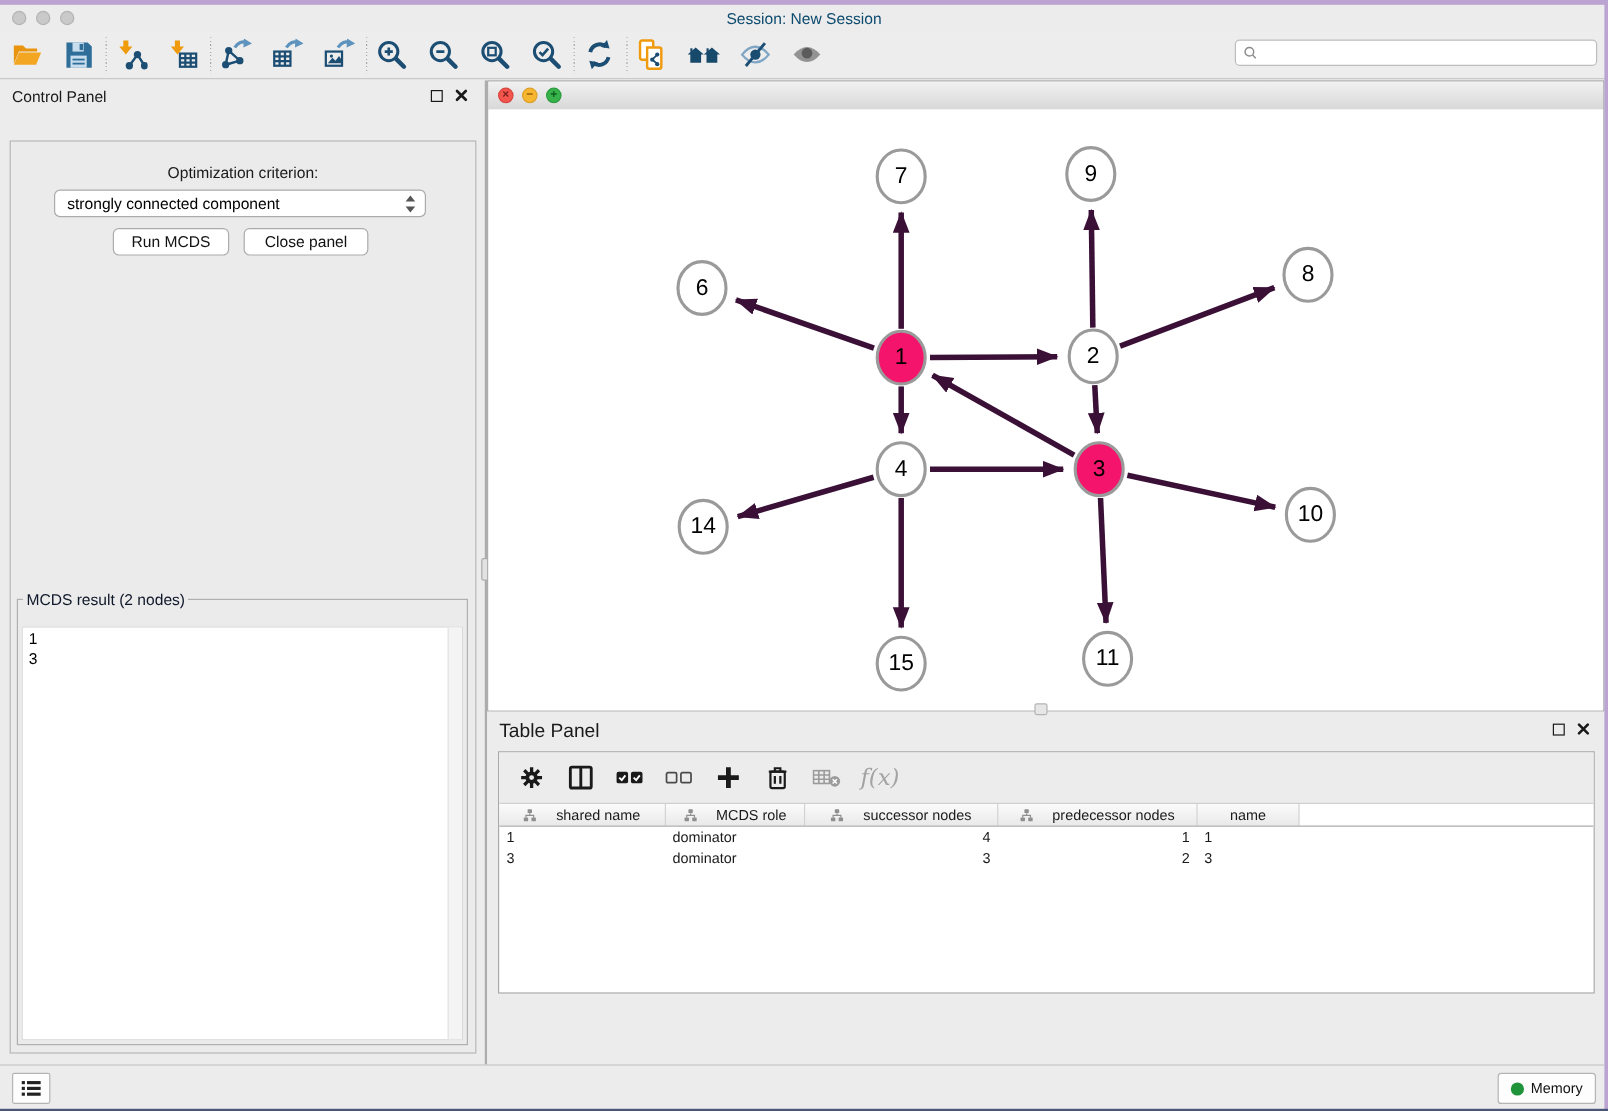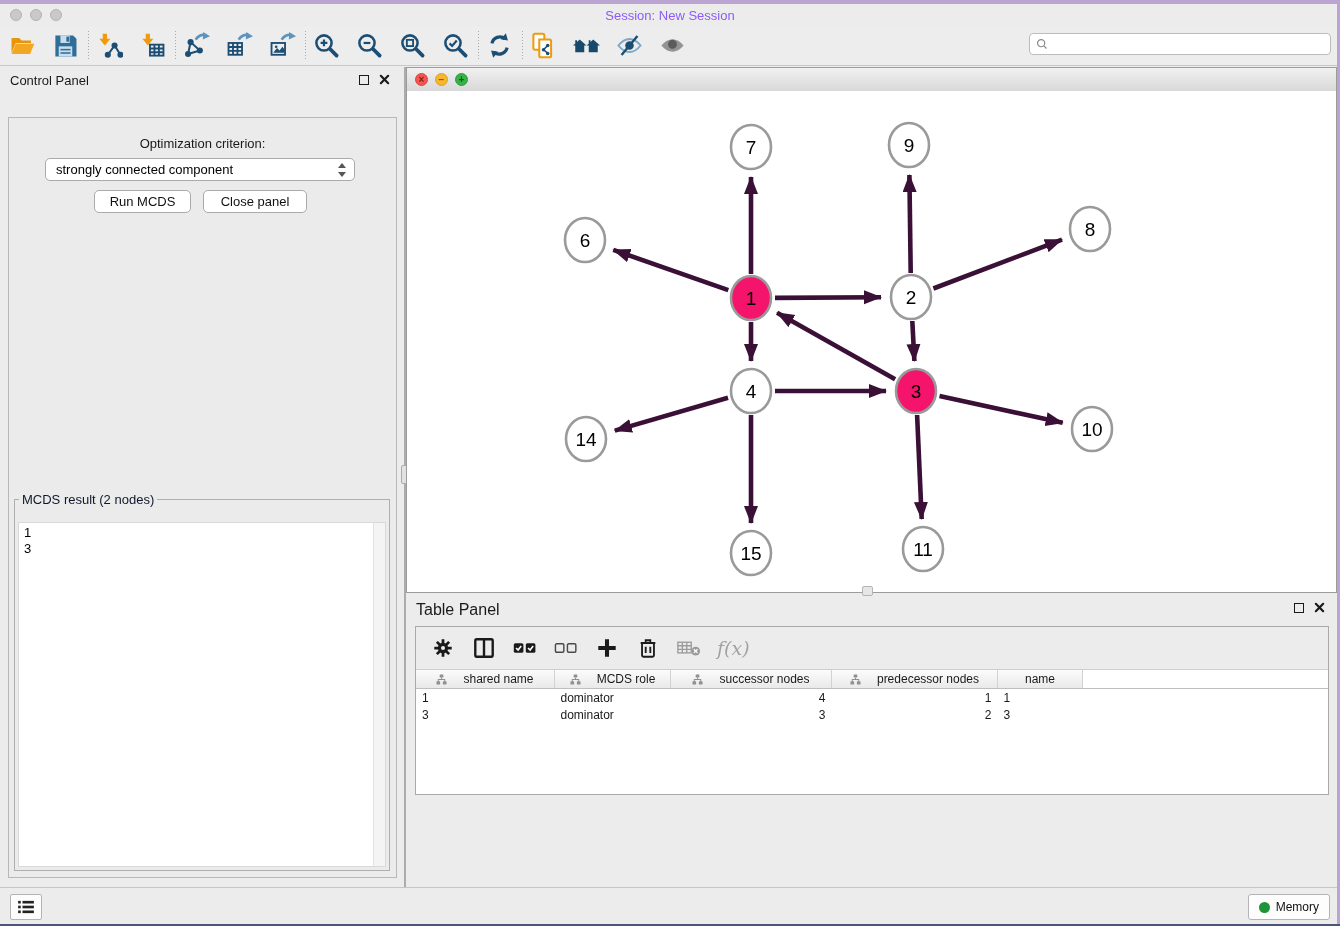--- a/index.html
+++ b/index.html
@@ -7,21 +7,21 @@
        font-family:"Liberation Sans","DejaVu Sans",sans-serif;background:#ECECEC;
        -webkit-font-smoothing:antialiased}
   .edge-top{position:absolute;top:0;left:0;right:0;height:4px;background:#BCA4D2;z-index:50}
   .edge-right{position:absolute;top:0;right:0;bottom:0;width:3px;background:#BCA4D2;z-index:50}
   .edge-bottom{position:absolute;left:0;right:0;bottom:0;height:2px;background:#4A5578;z-index:50}
 
   
   .titlebar{position:absolute;top:4px;left:0;right:0;height:22px;background:#ECECEC}
   .traffic{position:absolute;left:10px;top:5px;display:flex;gap:8px}
   .dot{width:12px;height:12px;border-radius:50%;background:#C9C9C9;border:1px solid #B3B3B3;box-sizing:border-box}
-  .win-title{position:absolute;left:0;right:0;top:4px;text-align:center;font-size:13px;color:#8b5cf6}
+  .win-title{position:absolute;left:0;right:0;top:4px;text-align:center;font-size:13px;color:#0c4a6e}
 
   
   .toolbar{position:absolute;top:26px;left:0;right:0;height:40px;background:#EDEDED;
            border-bottom:1px solid #C9C9C9;display:flex;align-items:center;padding-left:5px;box-sizing:border-box}
   .tbtn{width:34px;height:32px;margin-right:9px;display:flex;align-items:center;justify-content:center;flex:none}
   .tbtn svg{width:27px;height:27px}
   .tsep{width:1px;height:30px;margin:0 3px 0 -3px;flex:none;
         background-image:repeating-linear-gradient(to bottom,#A9A9A9 0 1px,transparent 1px 3px)}
   .search{position:absolute;top:7px;right:9px;width:288px;height:20px;background:#fff;border:1px solid #BDBDBD;
           border-radius:4px;display:flex;align-items:center;padding:0 6px;gap:5px}
@@ -75,21 +75,21 @@
   .tl.green{background:#37B24A;border:1px solid #2C9C3E;color:#0E5F1D}
   .nw-title{position:absolute;left:0;right:0;top:4px;text-align:center;font-size:13px;color:#1A1A1A}
   .graph-canvas{position:absolute;left:0;right:0;top:23px;bottom:0;background:#fff}
   .graph-canvas svg{display:block}
   .h-handle{position:absolute;left:456px;top:519px;width:9px;height:8px;background:#E6E6E6;border:1px solid #B4B4B4;border-radius:2px;z-index:5}
 
   
   .table-panel{position:absolute;left:0;right:0;top:526px;bottom:0;background:#ECECEC}
   .tp-title{position:absolute;left:10px;top:8px;font-size:16px;color:#1A1A1A}
   .tp-icons{position:absolute;right:12px;top:9px;display:flex;gap:10px;align-items:center}
-  .tp-box{position:absolute;left:9px;right:8px;top:33px;height:169px;border:1px solid #A9A9A9;background:#fff;box-sizing:border-box;overflow:hidden}
+  .tp-box{position:absolute;left:9px;right:8px;top:33px;height:202px;border:1px solid #A9A9A9;background:#fff;box-sizing:border-box;overflow:hidden}
   .tp-toolbar{height:42px;background:#ECECEC;border-bottom:1px solid #CFCFCF;display:flex;align-items:center;padding-left:14px;gap:15px}
   .ttbtn{height:26px;min-width:26px;display:flex;align-items:center;justify-content:center}
   .fx-label{font-family:"DejaVu Serif","Liberation Serif",serif;font-style:italic;font-size:19px;color:#A2A2A2}
   table.node-table{border-collapse:collapse;table-layout:fixed;width:100%}
   table.node-table th{height:18px;background:linear-gradient(#FBFBFB,#E9E9E9);border-right:1px solid #D2D2D2;
       border-bottom:1px solid #BFBFBF;font-size:12px;font-weight:normal;color:#1A1A1A;padding:0}
   table.node-table th.filler{background:#fff;border-right:none}
   .th-inner{display:flex;align-items:center;justify-content:center;gap:16px}
   .th-inner svg{width:11px;height:11px;flex:none}
   table.node-table td{height:17px;font-size:12px;color:#1A1A1A;padding:0 6px;white-space:nowrap;overflow:hidden}

